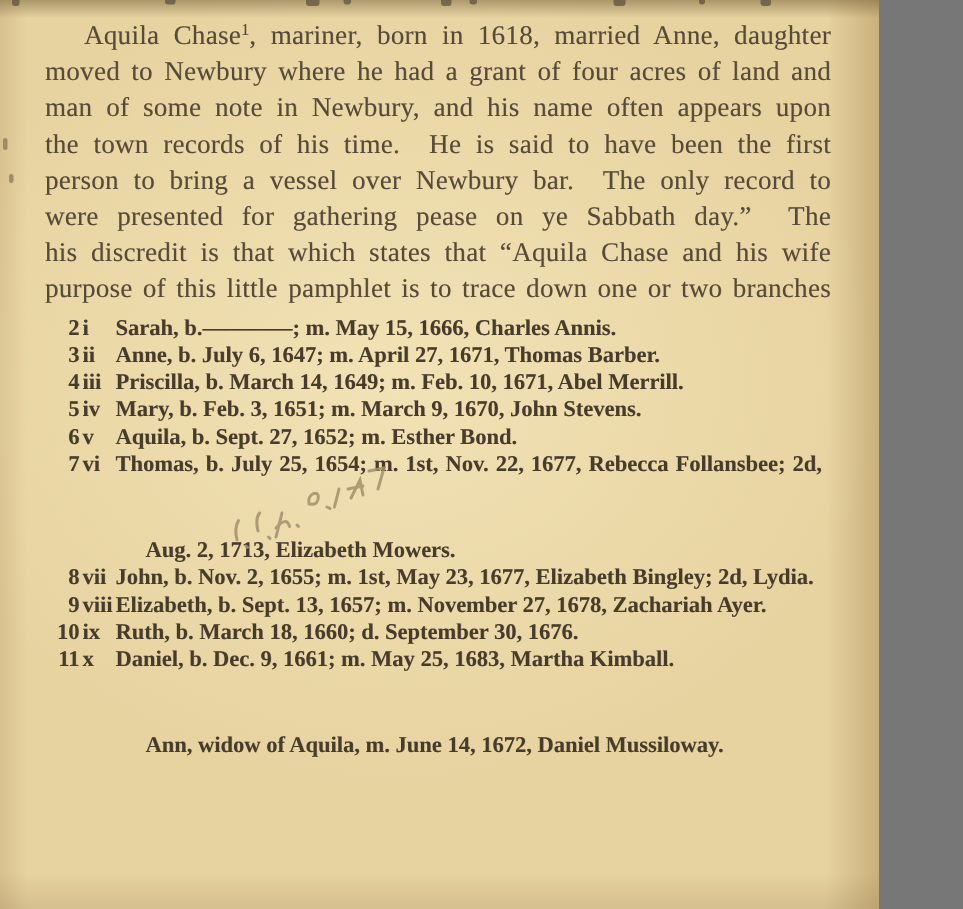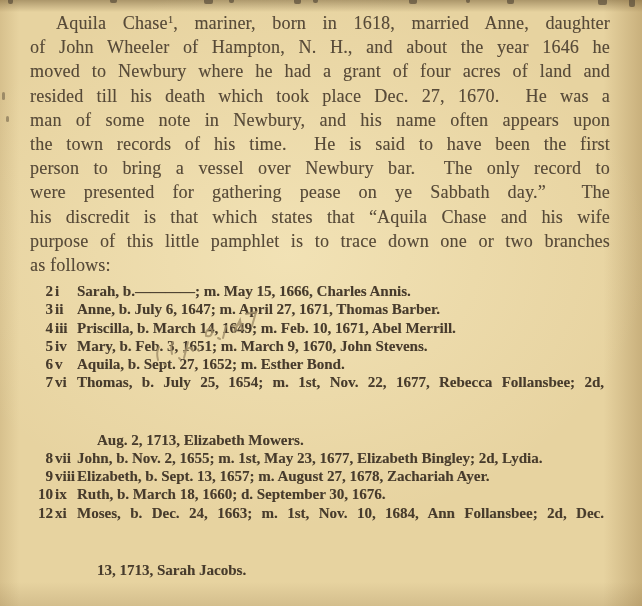--- a/index.html
+++ b/index.html
@@ -1,18 +1,18 @@
 <!DOCTYPE html>
 <html><head>
 <meta charset="utf-8">
 <style>
   html,body{margin:0;padding:0;background:#777;}
   .page{
     position:relative;
-    width:642px;height:606px;
+    width:586px;height:606px;
     overflow:hidden;
     background-color:#e7d3a0;
     background-image:
       radial-gradient(ellipse 75% 60% at 45% 42%, rgba(250,238,198,0.55), rgba(250,238,198,0) 75%),
       linear-gradient(90deg, rgba(130,95,42,0.16) 0px, rgba(130,95,42,0) 3%, rgba(130,95,42,0) 94%, rgba(130,95,42,0.30) 100%),
       linear-gradient(180deg, rgba(75,52,20,0.38) 0px, rgba(75,52,20,0) 2%, rgba(75,52,20,0) 96%, rgba(110,80,40,0.16) 100%);
     font-family:"Liberation Serif","DejaVu Serif",serif;
   }
   
   .para{
@@ -65,30 +65,27 @@
   <span class="tf" style="left:409px;width:8px;height:4px;"></span>
   <span class="tf" style="left:466px;width:4px;height:3px;"></span>
   <span class="tf" style="left:507px;width:7px;height:4px;"></span>
   <span class="tf" style="left:598px;width:9px;height:5px;"></span>
   <span class="tf" style="left:629px;width:6px;height:7px;"></span>
   <span class="speck" style="left:2px;top:92px;width:3px;height:8px;"></span>
   <span class="speck" style="left:6px;top:116px;width:3px;height:6px;"></span>
 
   <div class="para">
     <div class="pline indent"><span>Aquila Chase</span><sup>1</sup><span>, mariner, born in 1618, married Anne, daughter</span></div>
-    <div class="pline">of John Wheeler of Hampton, N. H., and about the year 1646 he</div>
     <div class="pline">moved to Newbury where he had a grant of four acres of land and</div>
-    <div class="pline">resided till his death which took place Dec. 27, 1670.&nbsp; He was a</div>
     <div class="pline">man of some note in Newbury, and his name often appears upon</div>
     <div class="pline">the town records of his time.&nbsp; He is said to have been the first</div>
     <div class="pline">person to bring a vessel over Newbury bar.&nbsp; The only record to</div>
     <div class="pline">were presented for gathering pease on ye Sabbath day.”&nbsp; The</div>
     <div class="pline">his discredit is that which states that “Aquila Chase and his wife</div>
     <div class="pline">purpose of this little pamphlet is to trace down one or two branches</div>
-    <div class="plast">as follows:</div>
   </div>
 
   <div class="clist">
     <div class="lrow">
       <span class="num">2</span>
       <span class="rom">i</span>
       <span class="etx">
           <span class="el nw">Sarah, b.————; m. May 15, 1666, Charles Annis.</span>
         </span>
     </div>
@@ -132,37 +129,36 @@
       <span class="num">8</span>
       <span class="rom">vii</span>
       <span class="etx">
           <span class="el nw">John, b. Nov. 2, 1655; m. 1st, May 23, 1677, Elizabeth Bingley; 2d, Lydia.</span>
         </span>
     </div>
     <div class="lrow">
       <span class="num">9</span>
       <span class="rom">viii</span>
       <span class="etx">
-          <span class="el nw">Elizabeth, b. Sept. 13, 1657; m. August 27, 1678, Zachariah Ayer.</span>
+          <span class="el nw">Elizabeth, b. Sept. 13, 1657; m. November 27, 1678, Zachariah Ayer.</span>
         </span>
     </div>
     <div class="lrow">
       <span class="num">10</span>
       <span class="rom">ix</span>
       <span class="etx">
           <span class="el nw">Ruth, b. March 18, 1660; d. September 30, 1676.</span>
         </span>
     </div>
     <div class="lrow">
-      <span class="num">12</span>
-      <span class="rom">xi</span>
+      <span class="num">11</span>
+      <span class="rom">x</span>
       <span class="etx">
-        <span class="el jl">Moses, b. Dec. 24, 1663; m. 1st, Nov. 10, 1684, Ann Follansbee; 2d, Dec.</span>
-        <span class="el cont nw">13, 1713, Sarah Jacobs.</span>
-      </span>
+          <span class="el nw">Daniel, b. Dec. 9, 1661; m. May 25, 1683, Martha Kimball.</span>
+        </span>
     </div>
     <div class="lrow">
       <span class="num"></span>
       <span class="rom"></span>
       <span class="etx">
           <span class="el cont nw">Ann, widow of Aquila, m. June 14, 1672, Daniel Mussiloway.</span>
         </span>
     </div>
   </div>
 

